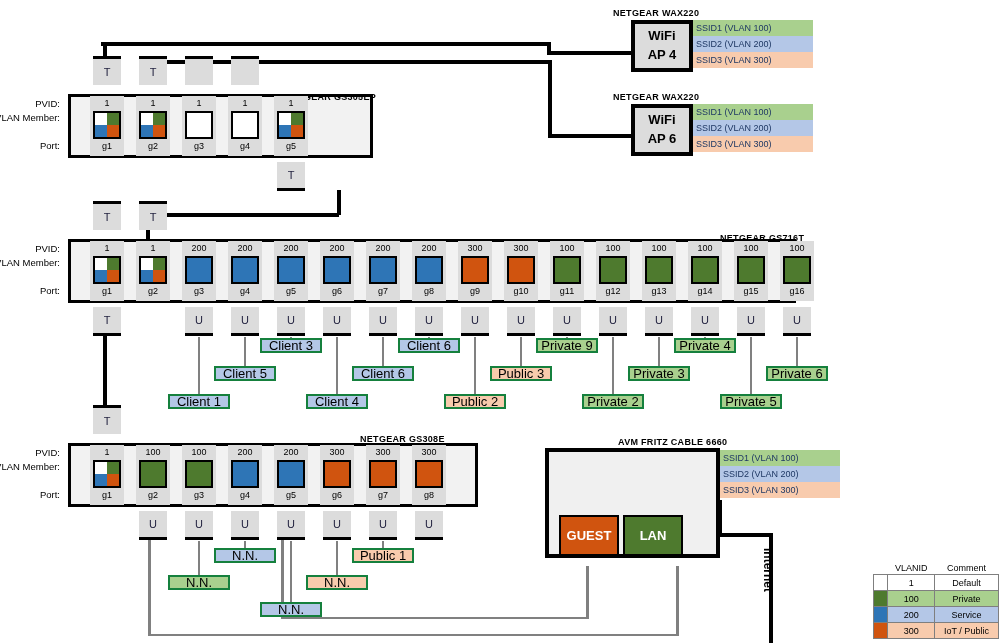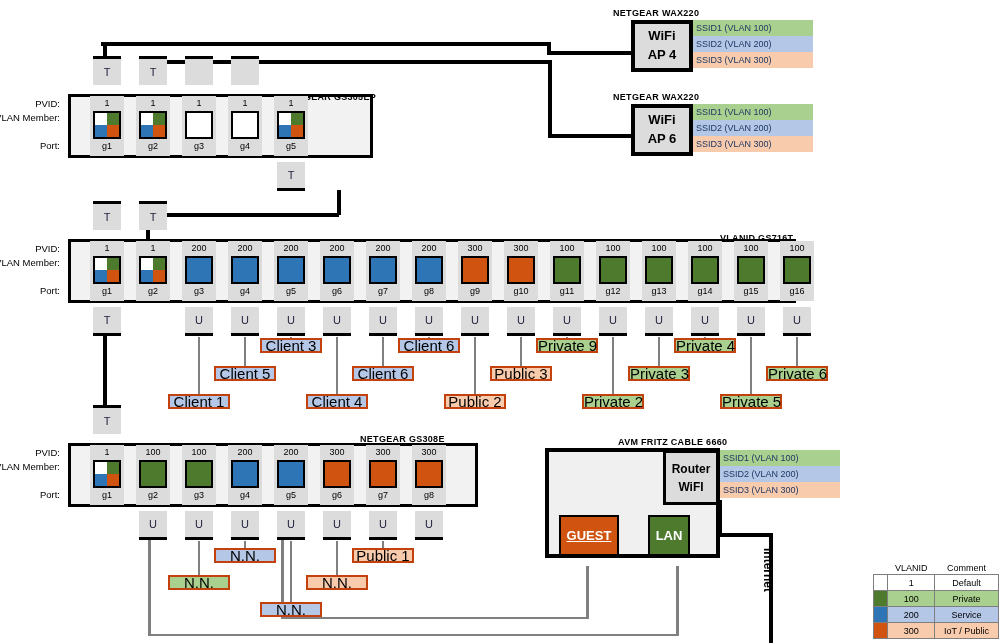--- a/index.html
+++ b/index.html
@@ -37,21 +37,21 @@
   
   .devbox{position:absolute;border:4px solid #000;background:#dcdcdc;box-sizing:border-box;
           display:flex;flex-direction:column;align-items:center;justify-content:center;
           font-weight:bold;font-size:13px;color:#000;line-height:1.45;}
   .devtitle{position:absolute;font-size:9px;font-weight:bold;letter-spacing:.3px;white-space:nowrap;}
 
   
   .ssid{position:absolute;height:16px;font-size:9px;color:#1f3864;line-height:16px;padding-left:3px;box-sizing:border-box;white-space:nowrap;}
 
   
-  .chip{position:absolute;height:15px;border:2px solid #c2410c;box-sizing:border-box;font-size:15px;
+  .chip{position:absolute;height:15px;border:2px solid #15803d;box-sizing:border-box;font-size:13px;
         color:#000;text-align:center;line-height:11px;white-space:nowrap;}
 
   
   .fritz{position:absolute;border:4px solid #000;background:#f0f0f0;box-sizing:border-box;}
   .fblock{position:absolute;border:2px solid #000;box-sizing:border-box;display:flex;
           align-items:center;justify-content:center;font-weight:bold;font-size:13px;color:#fff;}
   .frouter{position:absolute;border:3px solid #000;background:#dcdcdc;box-sizing:border-box;
            display:flex;flex-direction:column;align-items:center;justify-content:center;
            font-weight:bold;font-size:12px;color:#000;line-height:1.5;}
 
@@ -177,21 +177,21 @@
       <div class="vbox" style="left:277px;top:111px;">
         <i style="background: rgb(255, 255, 255);"></i>
         <i style="background: rgb(78, 122, 46);"></i>
         <i style="background: rgb(46, 117, 182);"></i>
         <i style="background: rgb(208, 84, 15);"></i>
       </div>
       <div class="portname" style="left:274px;top:140px;">g5</div>
       <div class="tag" style="left:277px;top:162px;">T</div>
       <div class="tagbar" style="left:277px;top:188px;"></div>
       <div class="switch" style="left:68px;top:239px;width:728px;height:64px;"></div>
-      <div class="switch-title" style="left:720px;top:233px;">VLANID GS716T</div>
+      <div class="switch-title" style="left:720px;top:233px;">NETGEAR GS716T</div>
       <div class="rowlabel" style="left:-10px;top:243px;width:70px;">PVID:</div>
       <div class="rowlabel" style="left:-10px;top:257px;width:70px;">VLAN Member:</div>
       <div class="rowlabel" style="left:-10px;top:285px;width:70px;">Port:</div>
       <div class="portcol" style="left:90px;top:241px;height:60px;"></div>
       <div class="pvid" style="left:90px;top:242px;">1</div>
       <div class="vbox" style="left:93px;top:256px;">
         <i style="background: rgb(255, 255, 255);"></i>
         <i style="background: rgb(78, 122, 46);"></i>
         <i style="background: rgb(46, 117, 182);"></i>
         <i style="background: rgb(208, 84, 15);"></i>
@@ -497,28 +497,24 @@
       <div class="gwire-v" style="left:290px;top:541px;height:65px;"></div>
       <div class="chip" style="left:260px;top:602px;width:62px;background:#b4c7e7;"><span>N.N.</span></div>
       <div class="gwire-v" style="left:336px;top:541px;height:38px;"></div>
       <div class="chip" style="left:306px;top:575px;width:62px;background:#f8cbad;"><span>N.N.</span></div>
       <div class="gwire-v" style="left:382px;top:541px;height:11px;"></div>
       <div class="chip" style="left:352px;top:548px;width:62px;background:#f8cbad;"><span>Public 1</span></div>
     </div>
 
   <div class="devtitle" style="left:618px;top:437px;">AVM FRITZ CABLE 6660</div>
   <div class="fritz" style="left:545px;top:448px;width:175px;height:110px;"></div>
-  <div class="frouter" style="left:663px;top:450px;width:56px;height:55px;">
-    <span>Router</span>
-    <span>WiFI</span>
-  </div>
-  <div class="fblock" style="left:559px;top:515px;width:60px;height:41px;background:#d0540f;text-decoration:underline;">
+  <div class="fblock" style="left:559px;top:515px;width:60px;height:41px;background:#d0540f;">
     <span>GUEST</span>
   </div>
-  <div class="fblock" style="left:648px;top:515px;width:42px;height:41px;background:#4e7a2e;">
+  <div class="fblock" style="left:623px;top:515px;width:60px;height:41px;background:#4e7a2e;">
     <span>LAN</span>
   </div>
   <div class="ssid" style="left:720px;top:450px;width:120px;background:#a9d08e;">SSID1 (VLAN 100)</div>
   <div class="ssid" style="left:720px;top:466px;width:120px;background:#b4c7e7;">SSID2 (VLAN 200)</div>
   <div class="ssid" style="left:720px;top:482px;width:120px;background:#f8cbad;">SSID3 (VLAN 300)</div>
 
   <div class="legend" style="left:873px;top:562px;">
     <table>
       <thead>
         <tr>

